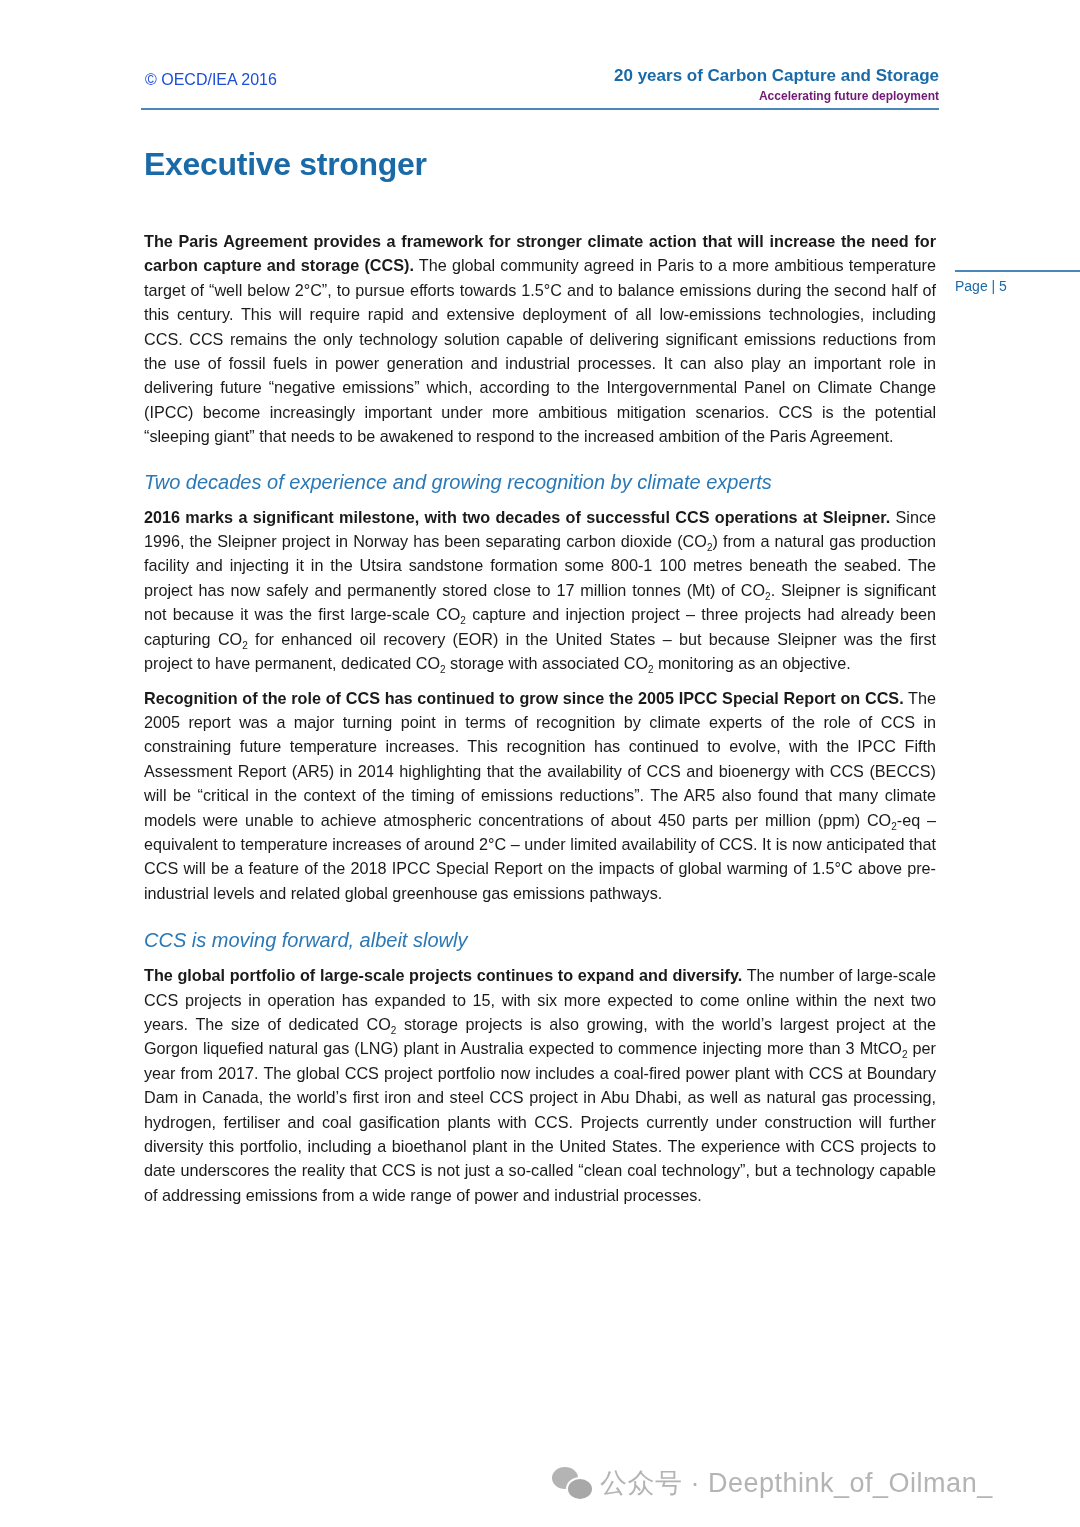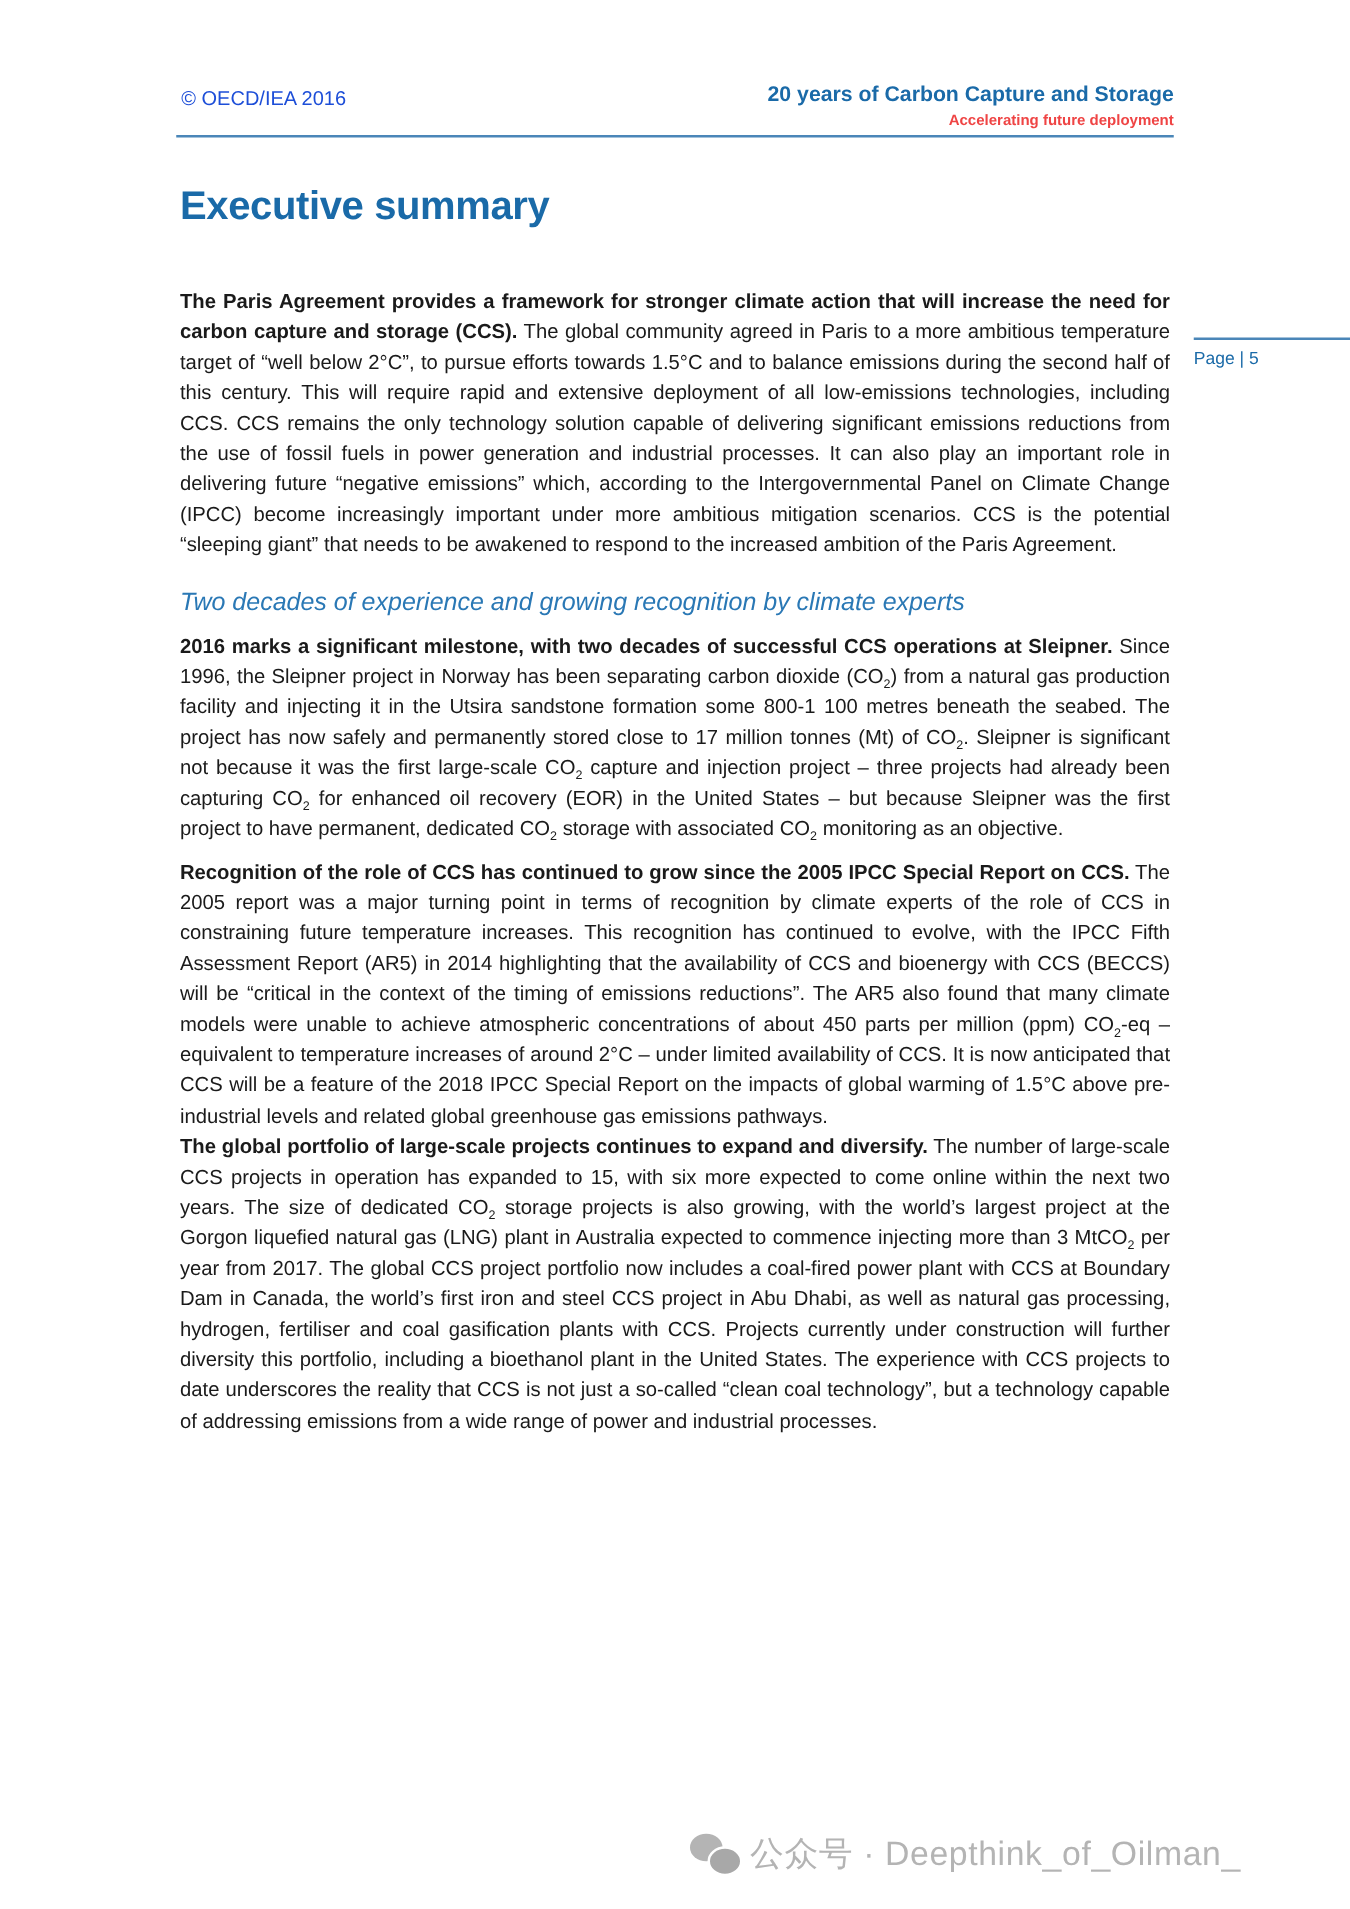--- a/index.html
+++ b/index.html
@@ -1,21 +1,21 @@
 <!DOCTYPE html>
 <html><head>
 <meta charset="utf-8">
 <style>
   html, body { margin: 0; padding: 0; background: #ffffff; }
   body { width: 1080px; height: 1527px; position: relative; overflow: hidden;
          font-family: "Liberation Sans", sans-serif; color: #1a1a1a; }
   .header-left { position: absolute; left: 145px; top: 71px; font-size: 16px; color: #1d4ed8; }
   .header-right { position: absolute; right: 141px; top: 66px; text-align: right; }
   .header-title { font-size: 17px; font-weight: bold; color: #1a6aa8; }
-  .header-sub { font-size: 12px; font-weight: bold; color: #ef4444; margin-top: 3px; }
+  .header-sub { font-size: 12px; font-weight: bold; color: #701a75; margin-top: 3px; }
   .header-rule { position: absolute; left: 141px; width: 798px; top: 108px; height: 2px; background: #4a86b8; }
   .page-rule { position: absolute; left: 955px; right: 0; top: 270px; height: 2px; background: #4a86b8; }
   .page-num { position: absolute; left: 955px; top: 278px; font-size: 14px; color: #1a6aa8; }
   .title { position: absolute; left: 144px; top: 146px; font-size: 32px; font-weight: bold; color: #1a6aa8; margin: 0; letter-spacing: -0.3px; }
   .content { position: absolute; left: 144px; width: 792px; top: 204px; margin-top: 25px; }
   p { margin: 0; font-size: 16.2px; line-height: 24.4px; text-align: justify; }
   p b { font-weight: bold; }
   .sp { margin-top: 10px; }
   h2 { margin: 0; font-size: 20px; font-style: italic; font-weight: normal; color: #2a78b5; }
   .h2a { margin-top: 22px; margin-bottom: 11px; }
@@ -32,31 +32,32 @@
 <div class="header-left">© OECD/IEA 2016</div>
 <div class="header-right">
   <div class="header-title">20 years of Carbon Capture and Storage</div>
   <div class="header-sub">Accelerating future deployment</div>
 </div>
 <div class="header-rule"></div>
 
 <div class="page-rule"></div>
 <div class="page-num">Page | 5</div>
 
-<h1 class="title">Executive summary</h1>
+<h1 class="title">Executive stronger</h1>
 
 <div class="content">
   <p><b>The Paris Agreement provides a framework for stronger climate action that will increase the need for carbon capture and storage (CCS).</b><span> The global community agreed in Paris to a more ambitious temperature target of “well below 2°C”, to pursue efforts towards 1.5°C and to balance emissions during the second half of this century. This will require rapid and extensive deployment of all low-emissions technologies, including CCS. CCS remains the only technology solution capable of delivering significant emissions reductions from the use of fossil fuels in power generation and industrial processes. It can also play an important role in delivering future “negative emissions” which, according to the Intergovernmental Panel on Climate Change (IPCC) become increasingly important under more ambitious mitigation scenarios. CCS is the potential “sleeping giant” that needs to be awakened to respond to the increased ambition of the Paris Agreement.</span></p>
 
   <h2 class="h2a">Two decades of experience and growing recognition by climate experts</h2>
 
   <p><b>2016 marks a significant milestone, with two decades of successful CCS operations at Sleipner.</b><span> Since 1996, the Sleipner project in Norway has been separating carbon dioxide (CO</span><sub>2</sub><span>) from a natural gas production facility and injecting it in the Utsira sandstone formation some 800-1 100 metres beneath the seabed. The project has now safely and permanently stored close to 17 million tonnes (Mt) of CO</span><sub>2</sub><span>. Sleipner is significant not because it was the first large-scale CO</span><sub>2</sub><span> capture and injection project – three projects had already been capturing CO</span><sub>2</sub><span> for enhanced oil recovery (EOR) in the United States – but because Sleipner was the first project to have permanent, dedicated CO</span><sub>2</sub><span> storage with associated CO</span><sub>2</sub><span> monitoring as an objective.</span></p>
 
   <p class="sp"><b>Recognition of the role of CCS has continued to grow since the 2005 IPCC Special Report on CCS.</b><span> The 2005 report was a major turning point in terms of recognition by climate experts of the role of CCS in constraining future temperature increases. This recognition has continued to evolve, with the IPCC Fifth Assessment Report (AR5) in 2014 highlighting that the availability of CCS and bioenergy with CCS (BECCS) will be “critical in the context of the timing of emissions reductions”. The AR5 also found that many climate models were unable to achieve atmospheric concentrations of about 450 parts per million (ppm) CO</span><sub>2</sub><span>-eq – equivalent to temperature increases of around 2°C – under limited availability of CCS. It is now anticipated that CCS will be a feature of the 2018 IPCC Special Report on the impacts of global warming of 1.5°C above pre-industrial levels and related global greenhouse gas emissions pathways.</span></p>
 
+  <h2 class="h2b">CCS is moving forward, albeit slowly</h2>
 
   <p><b>The global portfolio of large-scale projects continues to expand and diversify.</b><span> The number of large-scale CCS projects in operation has expanded to 15, with six more expected to come online within the next two years. The size of dedicated CO</span><sub>2</sub><span> storage projects is also growing, with the world’s largest project at the Gorgon liquefied natural gas (LNG) plant in Australia expected to commence injecting more than 3 MtCO</span><sub>2</sub><span> per year from 2017. The global CCS project portfolio now includes a coal-fired power plant with CCS at Boundary Dam in Canada, the world’s first iron and steel CCS project in Abu Dhabi, as well as natural gas processing, hydrogen, fertiliser and coal gasification plants with CCS. Projects currently under construction will further diversity this portfolio, including a bioethanol plant in the United States. The experience with CCS projects to date underscores the reality that CCS is not just a so-called “clean coal technology”, but a technology capable of addressing emissions from a wide range of power and industrial processes.</span></p>
 </div>
 
 <div class="watermark">
   <span class="wm-icon">
     <span class="bub1"></span>
       <span class="bub2"></span>
   </span>
   <span>公众号 · Deepthink_of_Oilman_</span>

